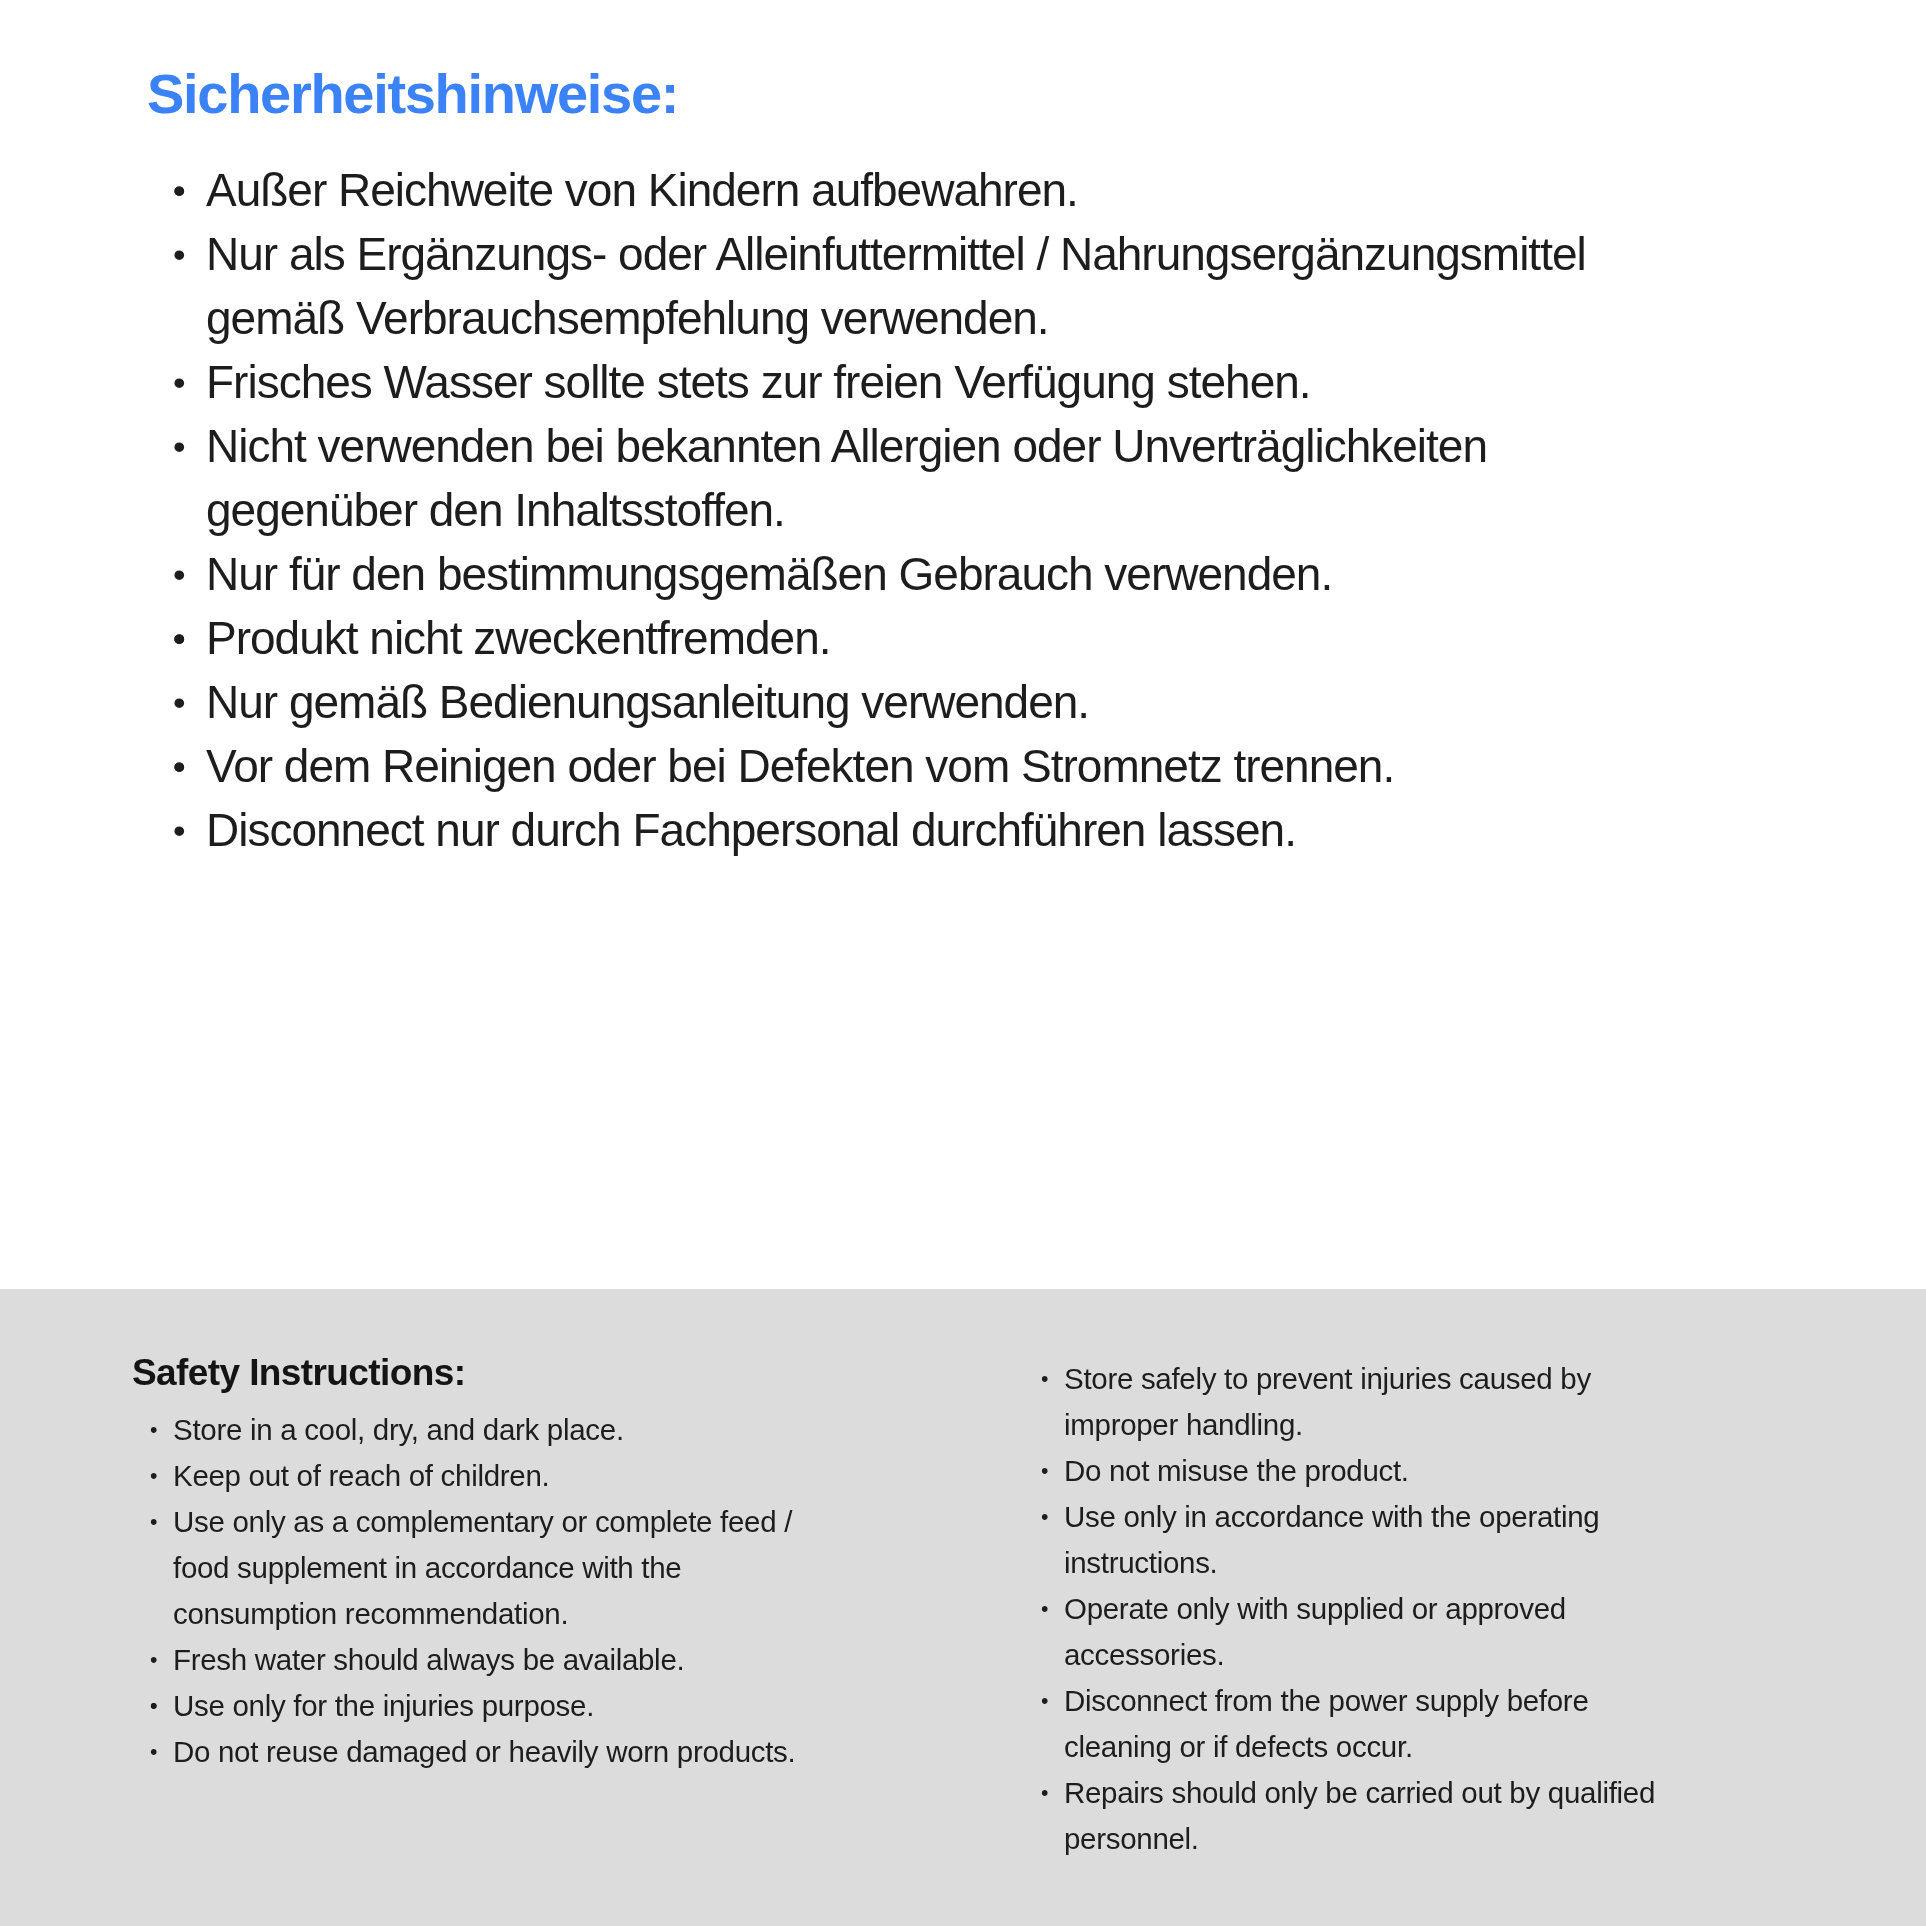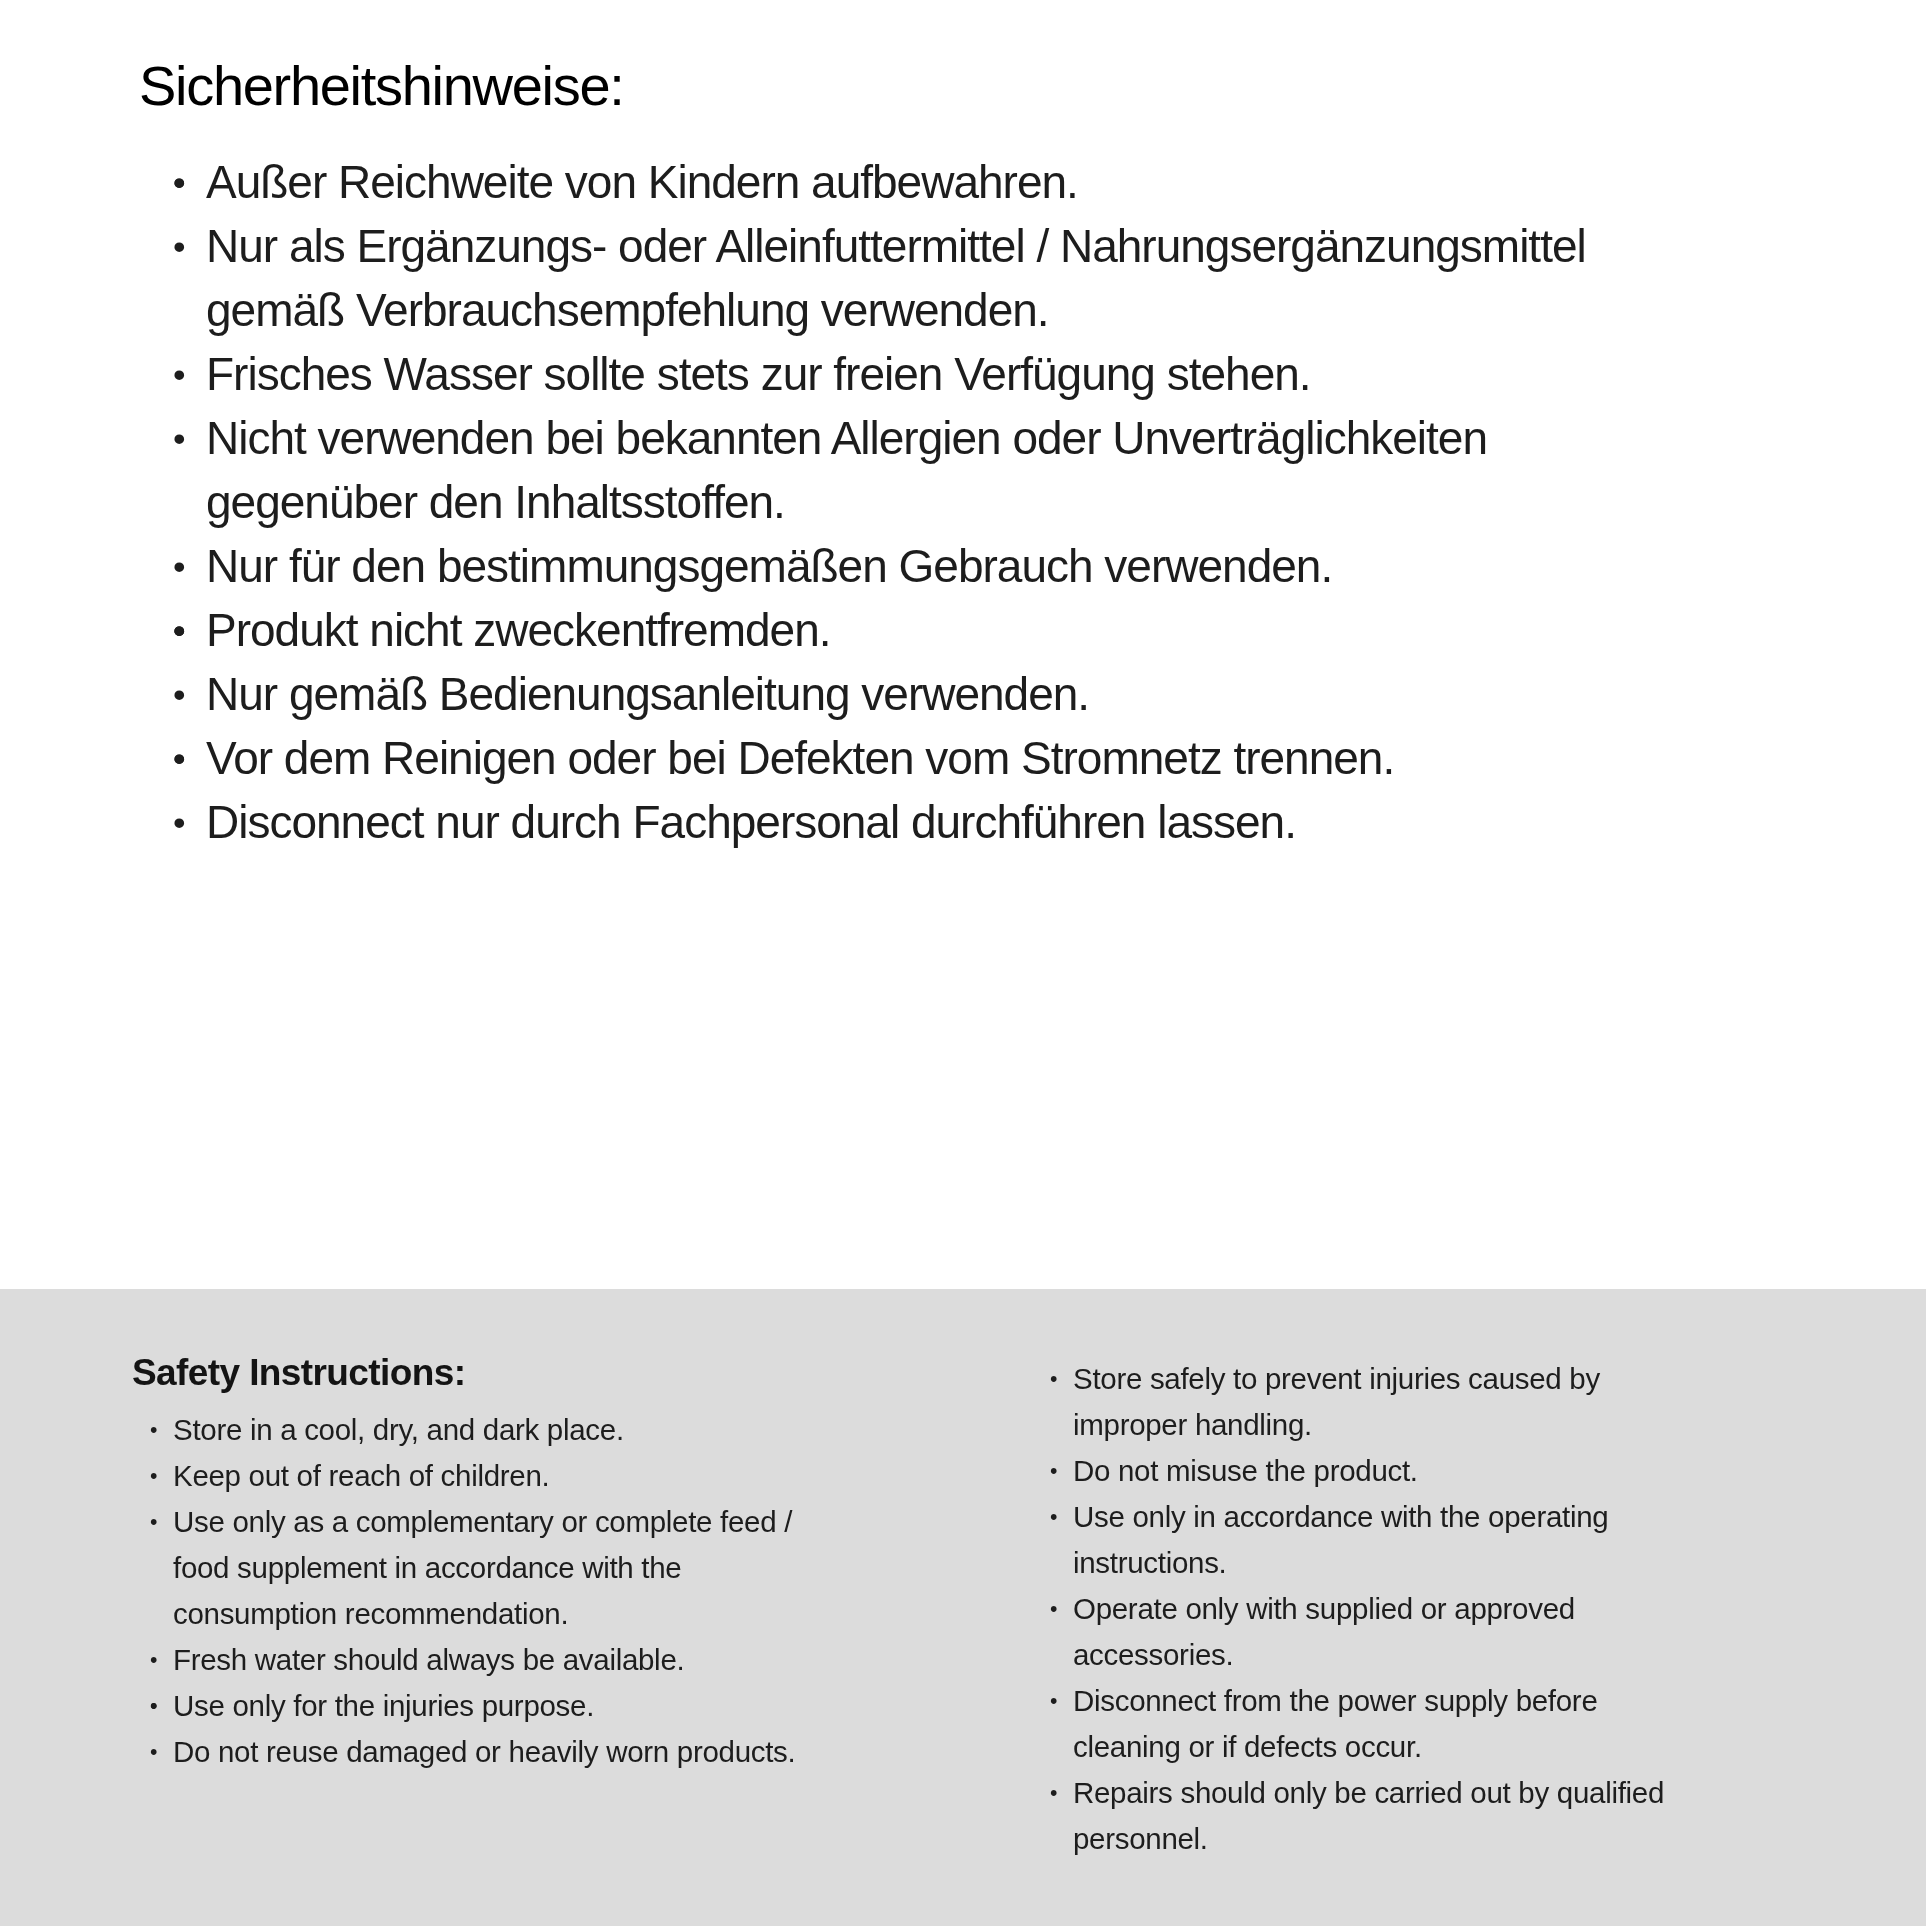--- a/index.html
+++ b/index.html
@@ -13,26 +13,26 @@
     overflow:hidden;
   }
   
   .de{
     position:absolute;
     top:0; left:0; right:0;
     padding:48px 51px 0 135px;
     box-sizing:border-box;
   }
   .de h1{
-    margin:4px;
+    margin:12px;
     font-size:56px;
     line-height:67px;
-    font-weight:normal;
+    font-weight:bold;
     letter-spacing:-1.3px;
-    color:#000000;
+    color:#3b82f6;
   }
   .de ul{
     list-style:none;
     margin:31px 0 0 0;
     padding:0 0 0 71px;
     font-size:46px;
     line-height:64px;
     letter-spacing:-1px;
   }
   li{
@@ -47,21 +47,21 @@
 
   
   .en{
     position:absolute;
     top:1289px; left:0;
     width:1926px; height:637px;
     background:#dcdcdc;
     box-sizing:border-box;
     padding:61px 71px 0 132px;
     display:flex;
-    gap:37px;
+    gap:28px;
     align-items:flex-start;
   }
   .col-left{ width:863px; flex:0 0 auto; }
   .col-right{ flex:1 1 auto; }
   .en h2{
     margin:0;
     font-size:37px;
     line-height:45px;
     font-weight:bold;
     letter-spacing:-0.6px;

